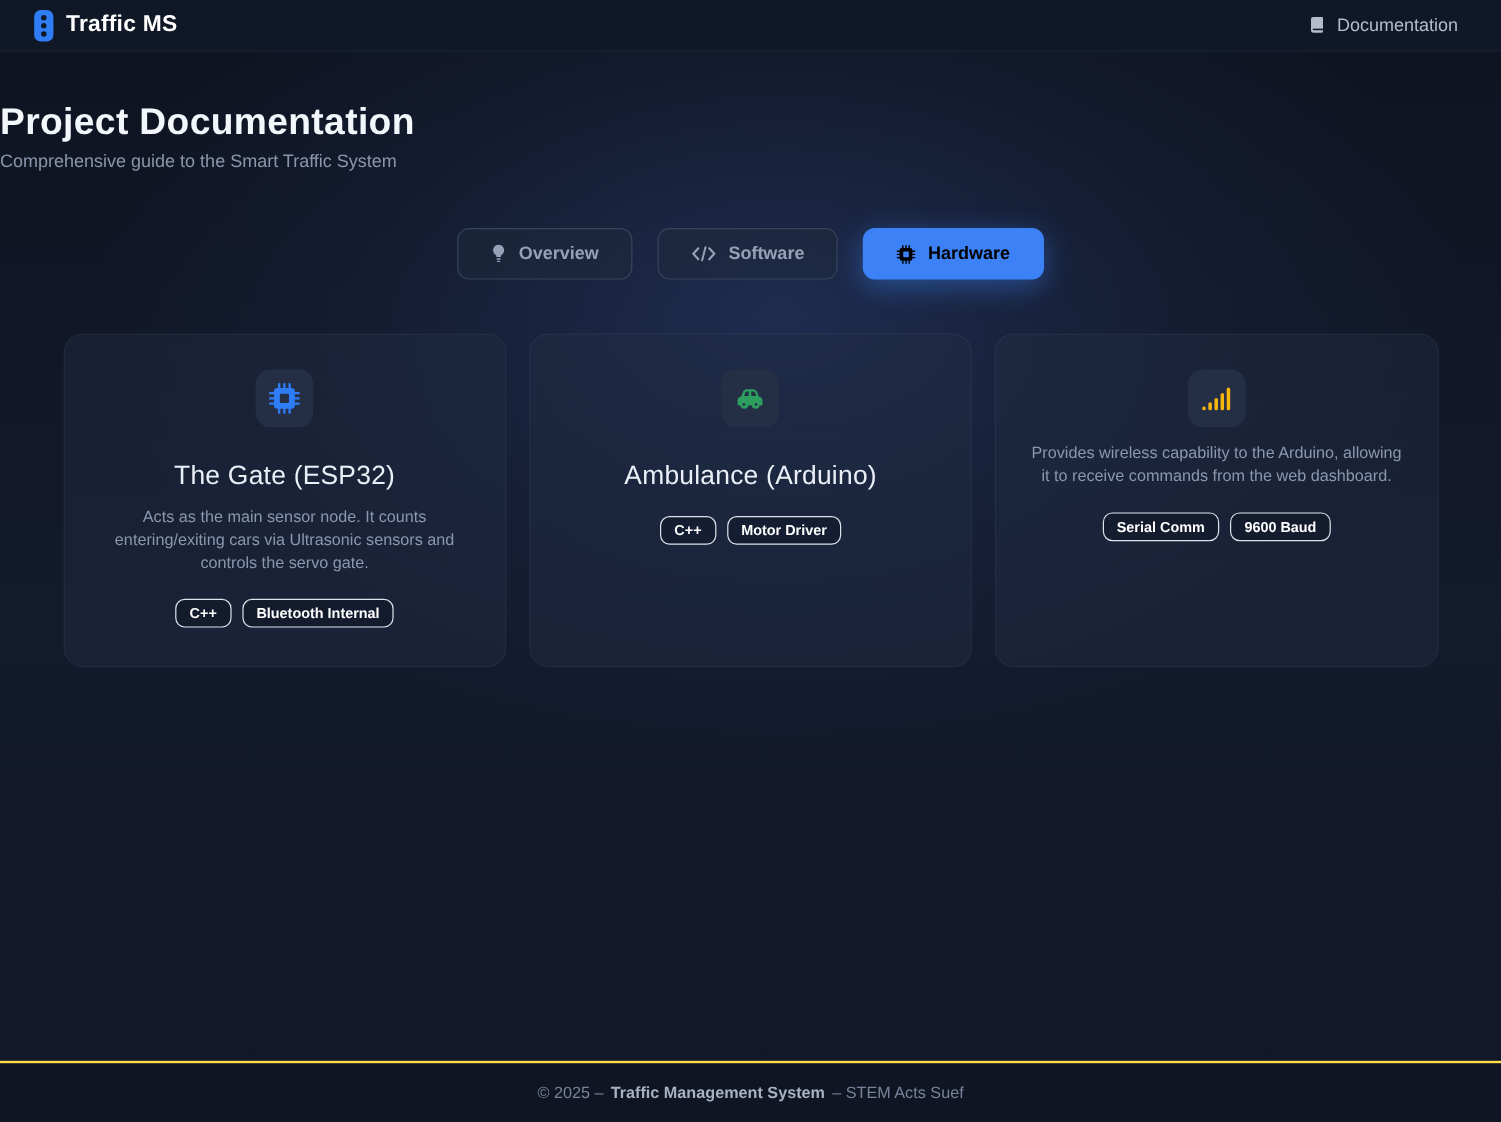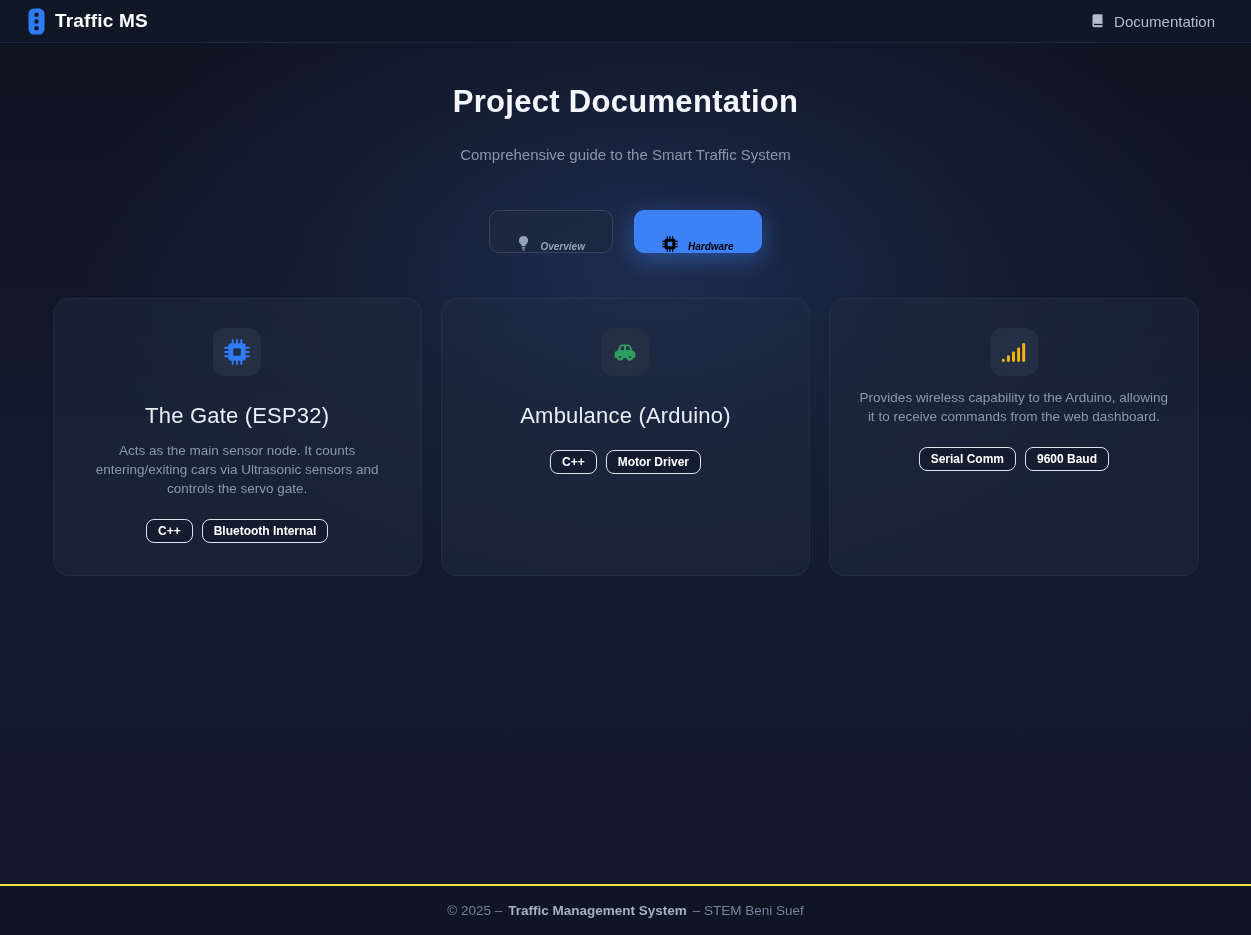--- a/index.html
+++ b/index.html
@@ -33,39 +33,38 @@
   }
   .nav-item .ico { display: inline-flex; color: #b3bdcd; }
 
   
   .main {
     flex: 1 1 auto;
     background:
       radial-gradient(760px 480px at 52% 26%, rgba(48, 74, 135, 0.42) 0%, rgba(30, 45, 82, 0.25) 45%, rgba(16, 22, 36, 0) 75%),
       linear-gradient(180deg, #0f1421 0%, #131a2c 55%, #121829 100%);
   }
-  .hero { text-align: center; padding-top: 41px; }
+  .hero { text-align: left; padding-top: 41px; }
   .hero h1 {
     font-size: 31px; font-weight: 800; color: #f3f6fb; letter-spacing: .3px;
   }
-  .hero .subtitle { margin-top: 26px; font-size: 15px; color: #8a96ab; }
+  .hero .subtitle { margin-top: 6px; font-size: 15px; color: #8a96ab; }
 
   
   .tabs { display: flex; justify-content: center; gap: 21px; margin-top: 47px; }
   .tab {
     height: 43px;
-    display: inline-flex; align-items: flex-end; gap: 10px;
+    display: inline-flex; align-items: center; gap: 10px;
     padding: 0 27px;
     border-radius: 10px;
-    font-size: 10px; font-weight: 700;
+    font-size: 15px; font-weight: 700;
     background: rgba(30, 41, 59, 0.5);
     border: 1px solid #39445a;
     color: #95a1b6;
     cursor: pointer;
-    font-style: italic;
   }
   .tab .ico { display: inline-flex; }
   .tab.active {
     background: #3c82f6;
     border: 1px solid #3c82f6;
     color: #000000;
     box-shadow: 0 6px 24px rgba(60, 130, 246, 0.45);
     --hole: #3c82f6;
   }
 
@@ -188,20 +187,30 @@
     <button class="tab">
       <span class="ico">
         <svg width="13" height="17" viewBox="0 0 24 30">
           <path d="M12 1a8.5 8.5 0 0 0-4.9 15.4c.9.7 1.4 1.6 1.4 2.6v1h7v-1c0-1 .5-1.9 1.4-2.6A8.5 8.5 0 0 0 12 1z" fill="currentColor"></path>
           <rect x="8.7" y="22" width="6.6" height="2.2" rx="1.1" fill="currentColor"></rect>
           <rect x="9.6" y="25.6" width="4.8" height="2.2" rx="1.1" fill="currentColor"></rect>
         </svg>
       </span>
       <span>Overview</span>
     </button>
+    <button class="tab">
+      <span class="ico">
+        <svg width="21" height="15" viewBox="0 0 30 20">
+          <path d="M8.5 3.5L2.5 10l6 6.5" stroke="currentColor" stroke-width="2.6" fill="none" stroke-linecap="round" stroke-linejoin="round"></path>
+          <path d="M21.5 3.5l6 6.5-6 6.5" stroke="currentColor" stroke-width="2.6" fill="none" stroke-linecap="round" stroke-linejoin="round"></path>
+          <path d="M17 2.2L13 17.8" stroke="currentColor" stroke-width="2.4" fill="none" stroke-linecap="round"></path>
+        </svg>
+      </span>
+      <span>Software</span>
+    </button>
     <button class="tab active">
       <span class="ico">
         <svg width="16" height="16" viewBox="0 0 24 24">
           <g stroke="currentColor" stroke-width="1.8" stroke-linecap="round">
             <path d="M8 1v3M12 1v3M16 1v3M8 20v3M12 20v3M16 20v3M1 8h3M1 12h3M1 16h3M20 8h3M20 12h3M20 16h3"></path>
           </g>
           <rect x="4" y="4" width="16" height="16" rx="2.5" fill="currentColor"></rect>
           <rect x="8.5" y="8.5" width="7" height="7" rx="1" fill="var(--hole, #3c82f6)"></rect>
         </svg>
       </span>
@@ -270,14 +279,14 @@
         <span class="badge">9600 Baud</span>
       </div>
     </article>
 
   </section>
 </main>
 
 <footer class="footer">
   <span>© 2025 –</span>
   <span class="f-brand">Traffic Management System</span>
-  <span>– STEM Beni Suef</span>
+  <span>– STEM Acts Suef</span>
 </footer>
 
 </body></html>

